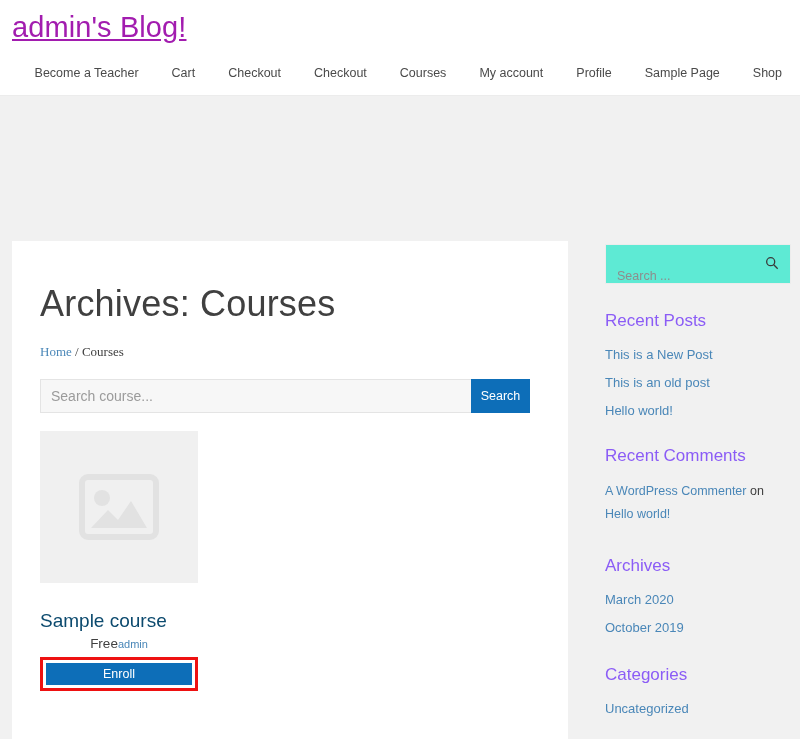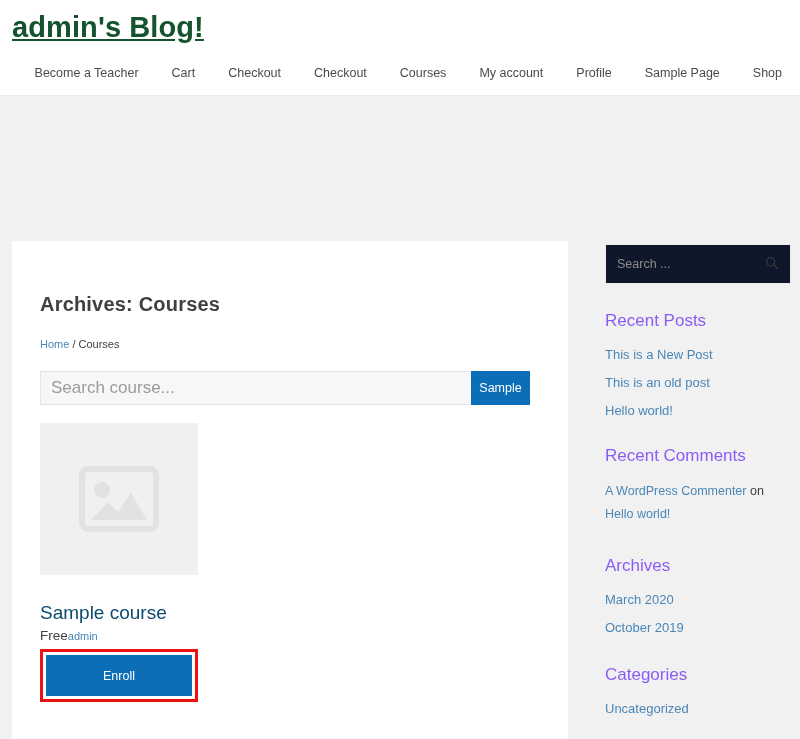--- a/index.html
+++ b/index.html
@@ -22,22 +22,22 @@
     height: 96px;
     box-sizing: border-box;
     position: relative;
     border-bottom: 1px solid #ececec;
   }
   .site-title {
     position: absolute;
     left: 12px;
     top: 11px;
     font-size: 29px;
-    font-weight: 700;
-    color: #14532d;
+    font-weight: 400;
+    color: #a21caf;
     letter-spacing: 0.1px;
     white-space: nowrap;
   }
   .main-nav {
     position: absolute;
     right: 18px;
     top: 65px;
     display: flex;
     align-items: center;
     gap: 21px;
@@ -62,32 +62,33 @@
     top: 145px;
     width: 556px;
     height: 513px;
     background: #ffffff;
     box-sizing: border-box;
   }
   .content-inner {
     padding: 45px 28px 0 28px;
   }
   .archive-title {
-    font-size: 20px;
-    font-weight: 700;
+    font-size: 36px;
+    font-weight: 400;
     color: #404040;
     margin: 0 0 0 0;
     line-height: 36px;
     letter-spacing: 0.2px;
   }
   .breadcrumb {
-    margin-top: 14px;
-    font-size: 11px;
+    margin-top: 22px;
+    font-size: 13px;
     color: #404040;
     line-height: 16px;
+    font-family: Liberation Serif, serif;
   }
   .breadcrumb a {
     color: #4a87b8;
     text-decoration: none;
   }
   .breadcrumb .sep {
     color: #404040;
   }
 
   
@@ -96,21 +97,21 @@
     display: flex;
     width: 490px;
     height: 34px;
   }
   .course-search input {
     flex: 1 1 auto;
     border: 1px solid #e4e4e4;
     border-right: none;
     background: #f7f7f7;
     font-family: "Liberation Sans", sans-serif;
-    font-size: 17px;
+    font-size: 14px;
     color: #7a7a7a;
     padding: 0 10px;
     outline: none;
     box-sizing: border-box;
   }
   .course-search input::placeholder { color: #9b9b9b; }
   .course-search button {
     width: 59px;
     border: none;
     background: #0d6eb8;
@@ -139,21 +140,21 @@
   .course-name {
     margin-top: 29px;
     font-size: 19px;
     color: #0c4a6e;
     line-height: 18px;
   }
   .course-meta {
     margin-top: 6px;
     display: flex;
     align-items: baseline;
-    justify-content: flex-start;
+    justify-content: center;
   }
   .course-price {
     font-size: 13.5px;
     color: #404040;
   }
   .course-author {
     font-size: 11px;
     color: #4a87b8;
     text-decoration: none;
   }
@@ -163,45 +164,45 @@
     margin-top: 6px;
     border: 3px solid #ee1111;
     padding: 3px;
     background: #ffffff;
     width: 158px;
     box-sizing: border-box;
   }
   .enroll-button {
     display: block;
     width: 100%;
-    height: 41px;
+    height: 22px;
     border: none;
     background: #0d6eb8;
     color: #ffffff;
     font-family: "Liberation Sans", sans-serif;
     font-size: 12.5px;
     cursor: pointer;
     padding: 0;
   }
 
   
   .sidebar {
     position: absolute;
     left: 605px;
     top: 148px;
     width: 186px;
   }
   .sidebar-search {
     position: relative;
     height: 40px;
     border: 1px solid #ececec;
-    background: #0f172a;
-    box-sizing: border-box;
-    display: flex;
-    align-items: center;
+    background: #5eead4;
+    box-sizing: border-box;
+    display: flex;
+    align-items: flex-end;
   }
   .sidebar-search input {
     border: none;
     background: transparent;
     outline: none;
     font-family: "Liberation Sans", sans-serif;
     font-size: 12.5px;
     color: #6b6b6b;
     padding: 0 30px 0 11px;
     width: 100%;
@@ -273,21 +274,21 @@
       <h1 class="archive-title">Archives: Courses</h1>
 
       <div class="breadcrumb">
         <a href="#">Home</a>
         <span class="sep">/</span>
         <span class="sep">Courses</span>
       </div>
 
       <form class="course-search">
         <input type="text" placeholder="Search course..." style="">
-        <button type="button">Sample</button>
+        <button type="button">Search</button>
       </form>
 
       <div class="course-list">
         <article class="course-card">
 
           <div class="course-thumb">
             <svg width="80" height="66" viewBox="0 0 80 66">
               <rect x="3" y="3" width="74" height="60" rx="6" ry="6" fill="none" stroke="#e2e2e2" stroke-width="6"></rect>
               <circle cx="23" cy="24" r="8" fill="#e2e2e2"></circle>
               <path d="M12 54 L29 36 L39 46 L52 27 L68 54 Z" fill="#e2e2e2"></path>

